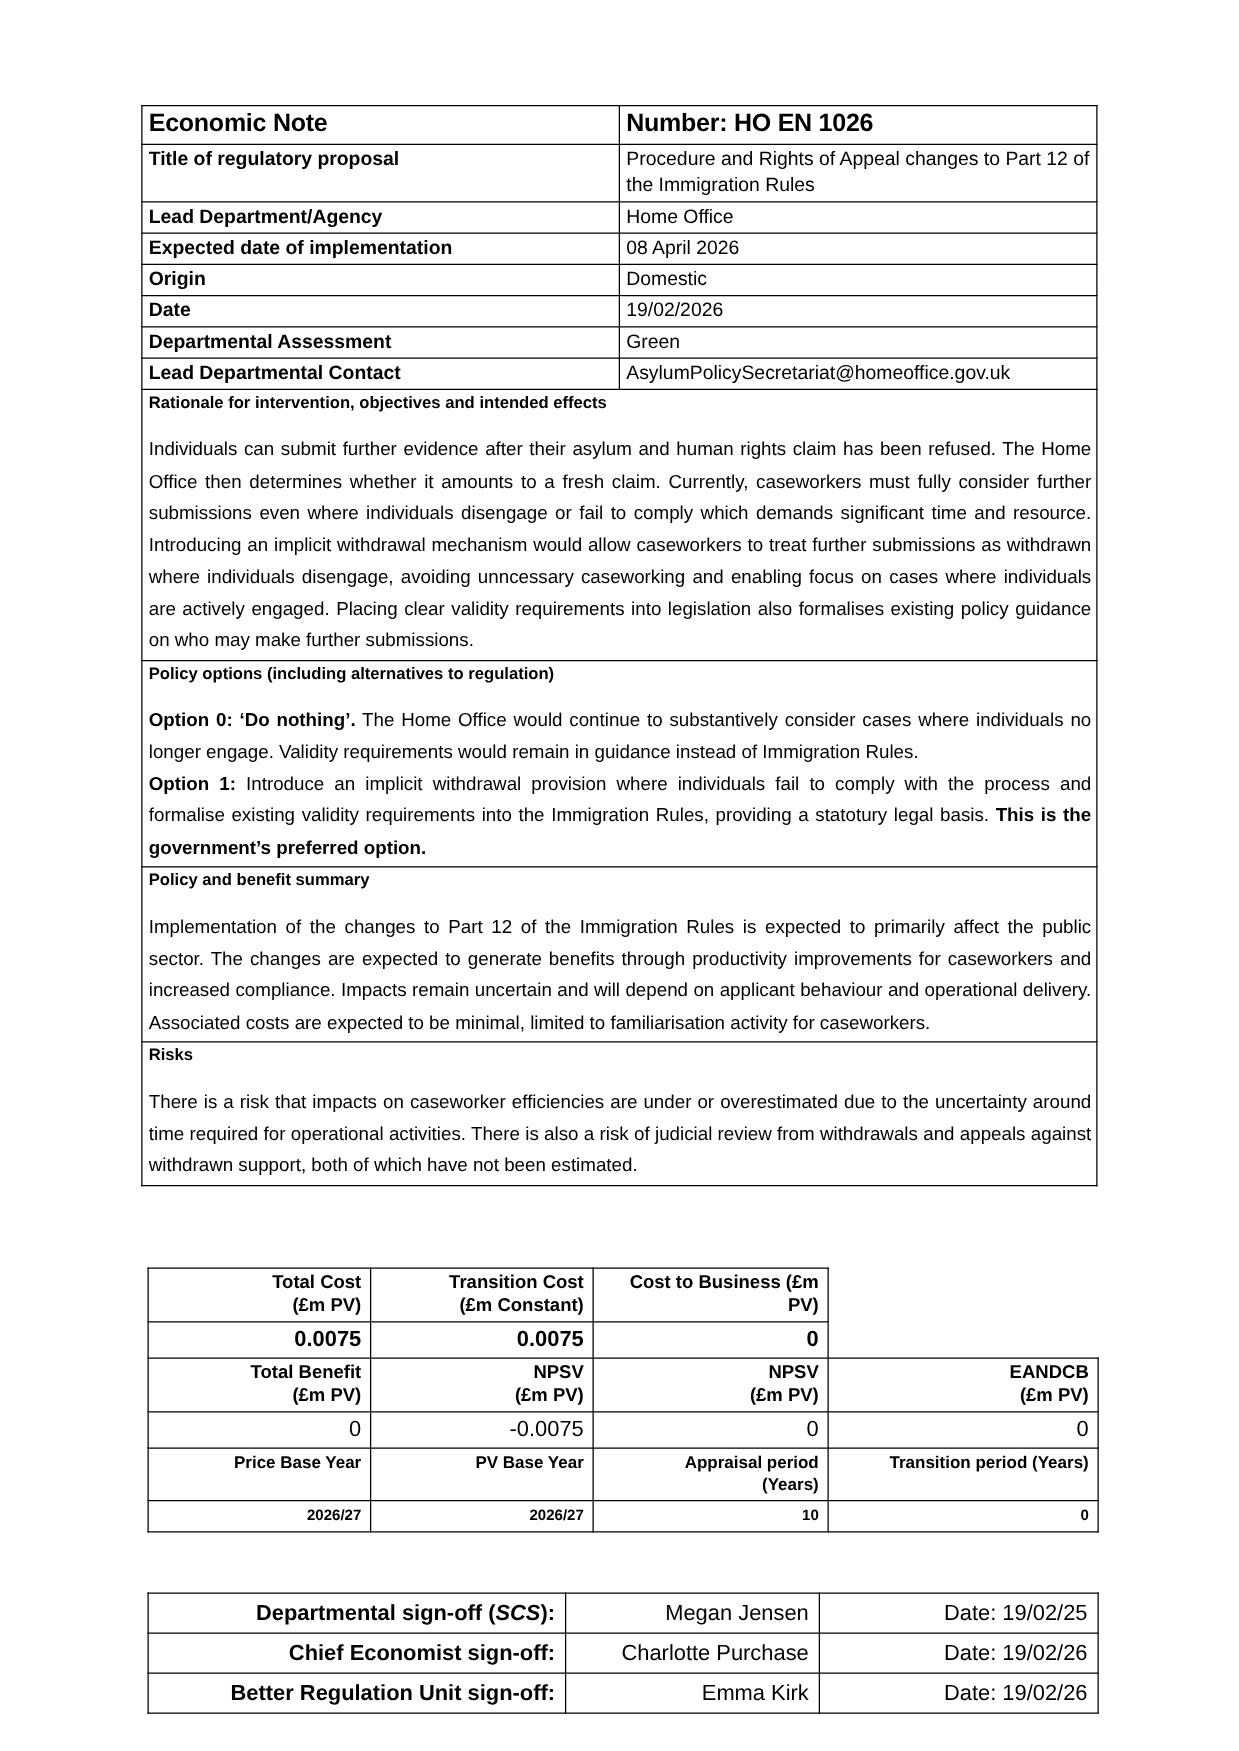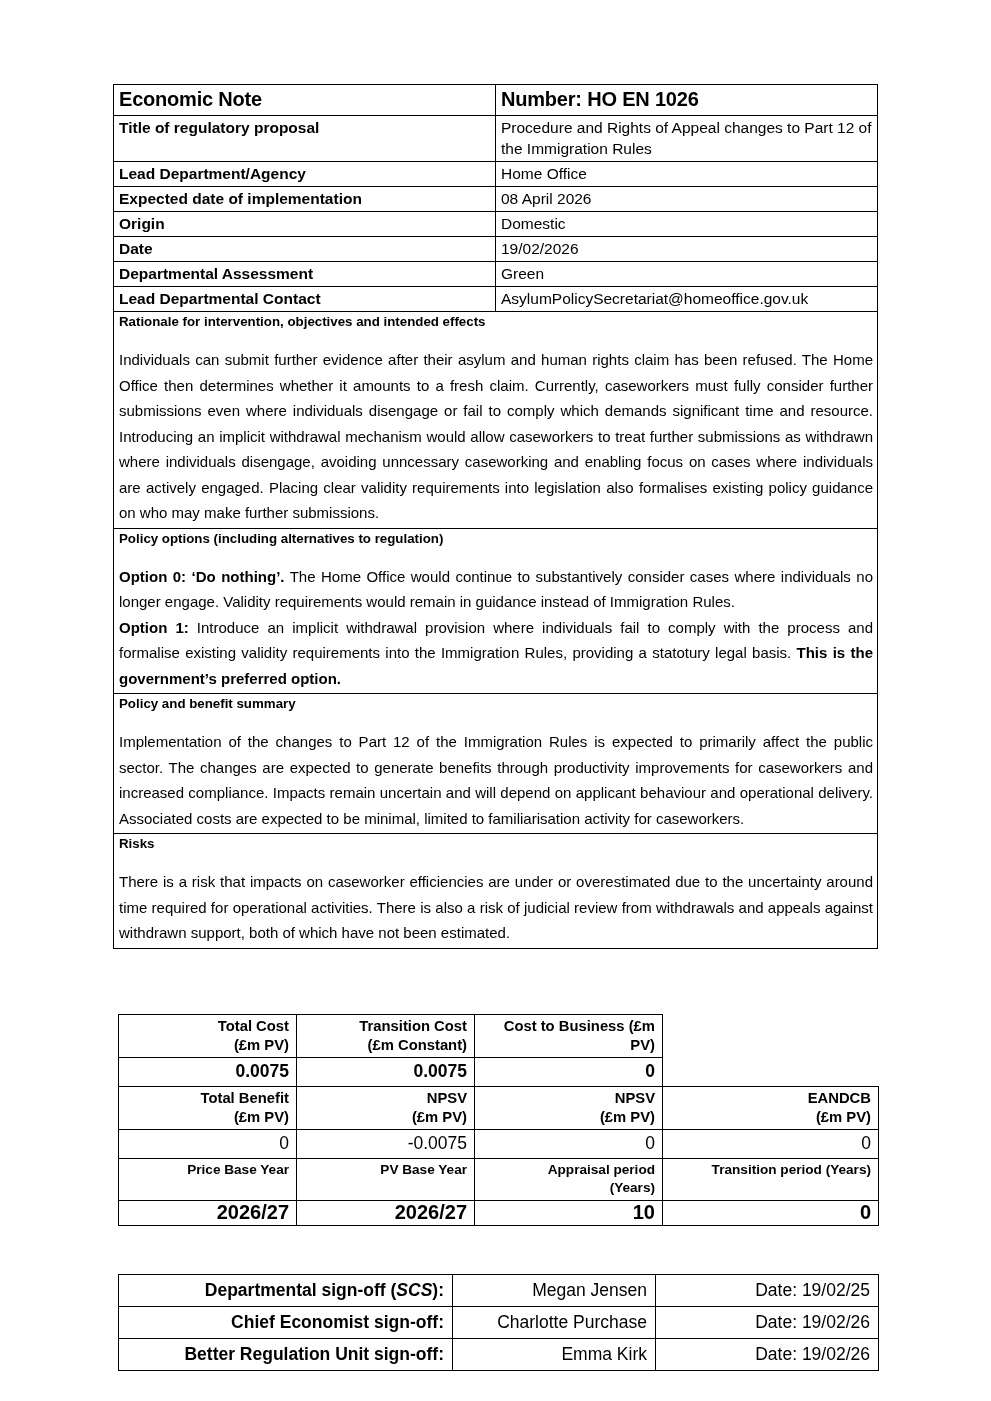--- a/index.html
+++ b/index.html
@@ -117,21 +117,21 @@
     font-size: 17.5px;
     line-height: 23px;
   }
   .fin-head-sm {
     font-weight: bold;
     font-size: 13.6px;
     line-height: 18px;
   }
   .fin-val-sm {
     font-weight: bold;
-    font-size: 20px;
+    font-size: 12px;
     line-height: 19px;
   }
 
   
   .signoff-wrap {
     position: absolute;
     left: 118px;
     top: 1234px;
     width: 760px;
     margin-top: 40px;

